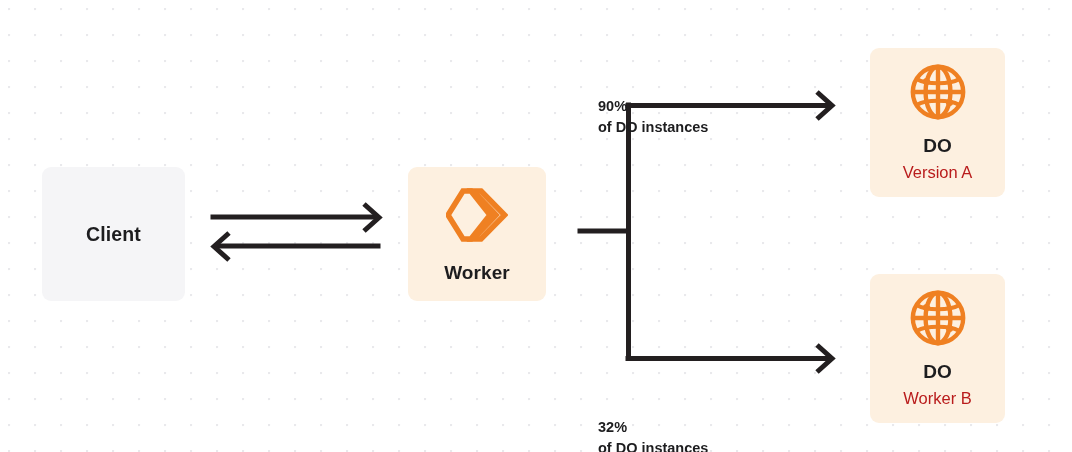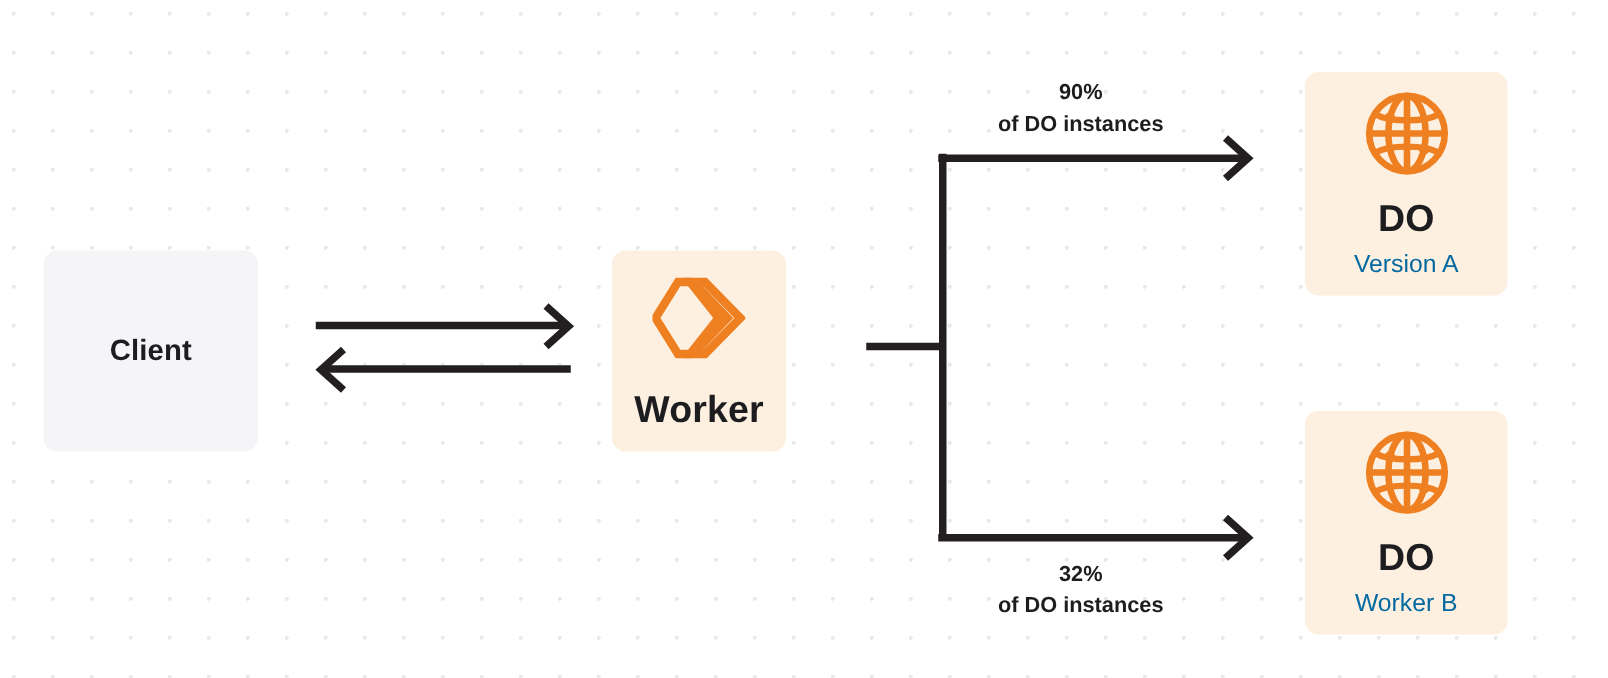--- a/index.html
+++ b/index.html
@@ -30,32 +30,32 @@
     position: absolute;
     box-sizing: border-box;
     border-radius: 9px;
     display: flex;
     flex-direction: column;
     align-items: center;
     justify-content: center;
   }
 
   .node-client {
-    left: 29px;
+    left: 42px;
     top: 167px;
     width: 143px;
     height: 134px;
     background: #f5f5f7;
     align-items: center;
   }
 
   .node-worker {
     left: 408px;
     top: 167px;
-    width: 116px;
+    width: 138px;
     height: 134px;
     background: #fdf0e0;
     text-align: center;
   }
 
   .node-do-a {
     left: 870px;
     top: 48px;
     width: 135px;
     height: 149px;
@@ -64,34 +64,34 @@
 
   .node-do-b {
     left: 870px;
     top: 274px;
     width: 135px;
     height: 149px;
     background: #fdf0e0;
   }
 
   .node-title {
-    font-size: 25px;
+    font-size: 19px;
     font-weight: bold;
     color: #1d1d1f;
     letter-spacing: 0.1px;
   }
 
   .node-title-client {
     font-size: 19.5px;
   }
 
   .node-sub {
     font-size: 16.5px;
     font-weight: normal;
-    color: #0369a1;
+    color: #b91c1c;
     margin-top: 6px;
   }
 
   .icon-wrap {
     display: block;
     line-height: 0;
   }
 
   .icon-worker { margin-bottom: 16px; }
   .icon-do     { margin-bottom: 14px; }
@@ -119,26 +119,26 @@
     stroke: #231f20;
     stroke-width: 5;
     fill: none;
     stroke-linecap: butt;
     stroke-linejoin: miter;
   }
 
   
   .edge-label {
     position: absolute;
-    text-align: center;
     font-size: 14.5px;
     font-weight: bold;
     color: #1d1d1f;
     line-height: 1.43;
     white-space: nowrap;
+    margin-top: 44px;
   }
 
   .label-top    { left: 598px; top: 52px;  width: 245px; }
   .label-bottom { left: 598px; top: 373px; width: 245px; }
 </style>
 </head>
 <body>
 
 <div id="diagram-canvas">
 

